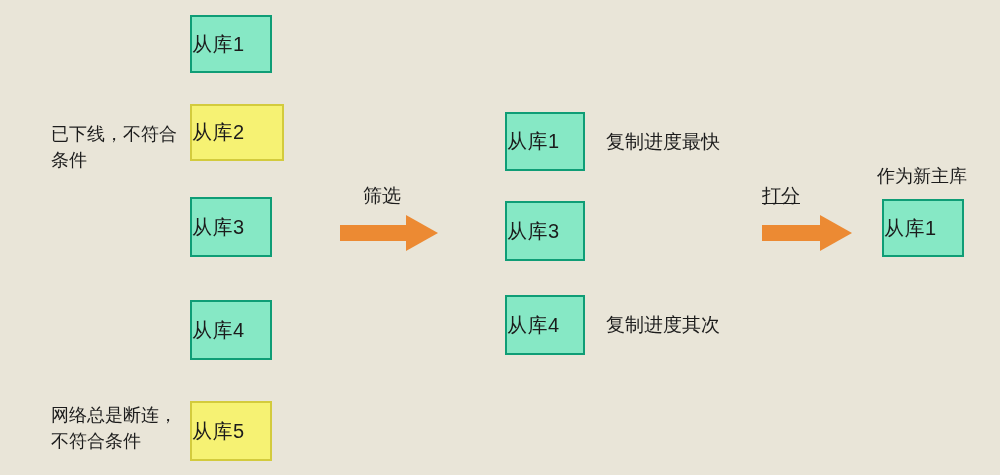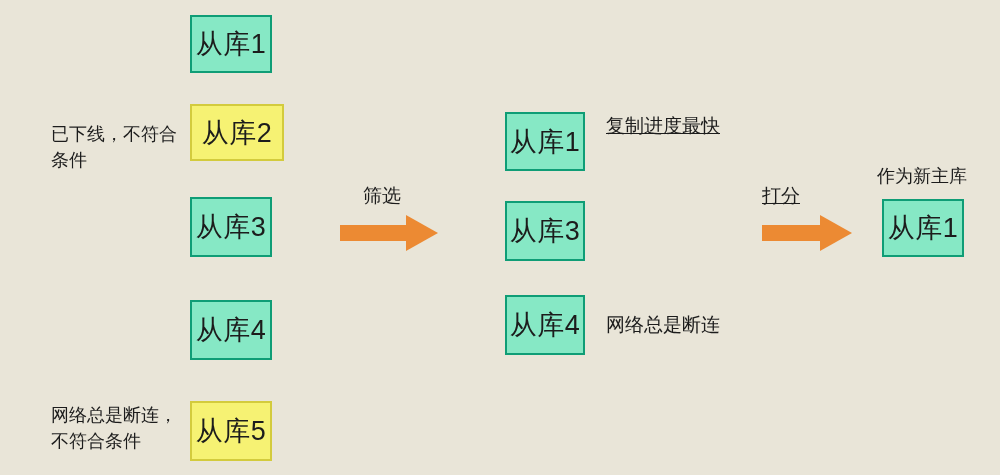--- a/index.html
+++ b/index.html
@@ -12,22 +12,22 @@
     height: 475px;
     background: var(--canvas-bg, #e9e5d8);
     font-family: "Liberation Sans", "DejaVu Sans", sans-serif;
     color: var(--text, #1c1c1c);
     overflow: hidden;
   }
   .box {
     position: absolute;
     display: flex;
     align-items: center;
-    justify-content: center;
-    font-size: 27px;
+    justify-content: flex-start;
+    font-size: 20px;
     letter-spacing: 0.5px;
     box-sizing: border-box;
     border: 2px solid transparent;
   }
   .box[data-type="green"] {
     background: var(--green-fill, #86e8c5);
     border-color: var(--green-border, #0f9d76);
   }
   .box[data-type="yellow"] {
     background: var(--yellow-fill, #f6f273);
@@ -55,21 +55,21 @@
   }
   .ann-offline { left: 38px; top: 121px; width: 160px; }
   .ann-network { left: 38px; top: 402px; width: 170px; }
 
   .note {
     position: absolute;
     font-size: 19px;
     line-height: 22px;
     white-space: nowrap;
   }
-  .note-m1 { left: 606px; top: 115px; text-decoration: underline; }
+  .note-m1 { left: 606px; top: 131px; }
   .note-m2 { left: 606px; top: 220px; }
   .note-m3 { left: 606px; top: 314px; }
 
   .arrow-label {
     position: absolute;
     font-size: 19px;
     white-space: nowrap;
   }
   .lbl-filter { left: 363px; top: 183px; }
   .lbl-score  { left: 762px; top: 183px; text-decoration: underline; }
@@ -128,21 +128,21 @@
   </div>
   <div class="note note-m1">复制进度最快</div>
 
   <div class="box pos-m2" data-type="green">
     <span>从库3</span>
   </div>
 
   <div class="box pos-m3" data-type="green">
     <span>从库4</span>
   </div>
-  <div class="note note-m3">网络总是断连</div>
+  <div class="note note-m3">复制进度其次</div>
 
   <div class="arrow-label lbl-score">打分</div>
   <div class="arrow-body body-score"></div>
   <div class="arrow-head head-score"></div>
 
   <div class="lbl-result">作为新主库</div>
   <div class="box pos-r1" data-type="green">
     <span>从库1</span>
   </div>
 

